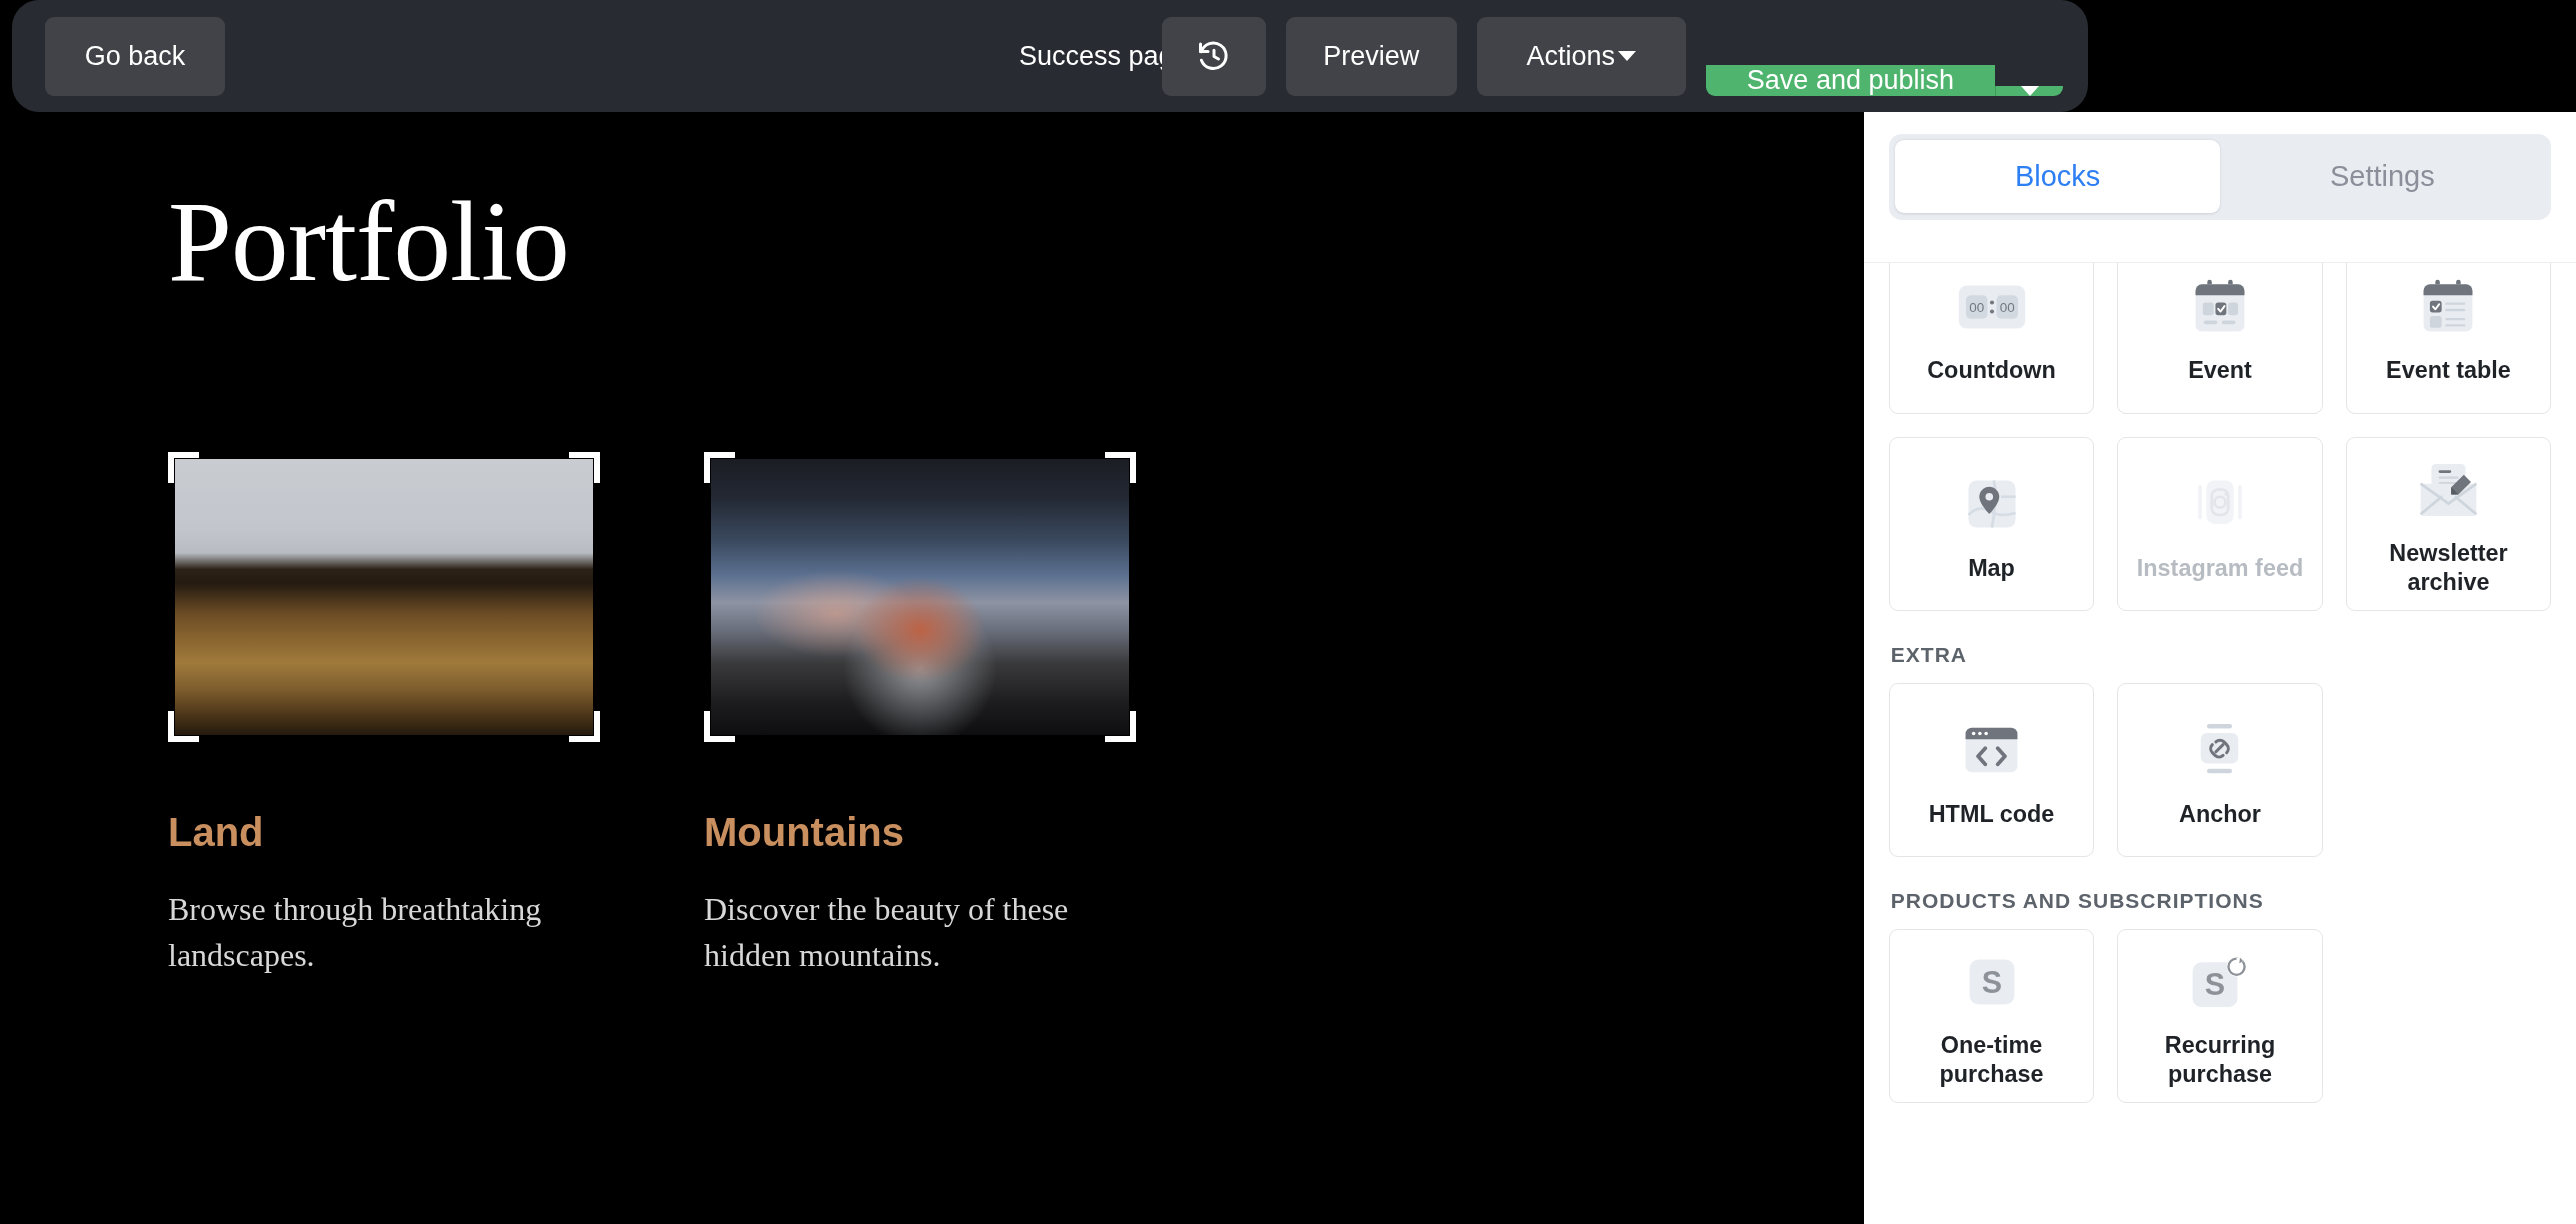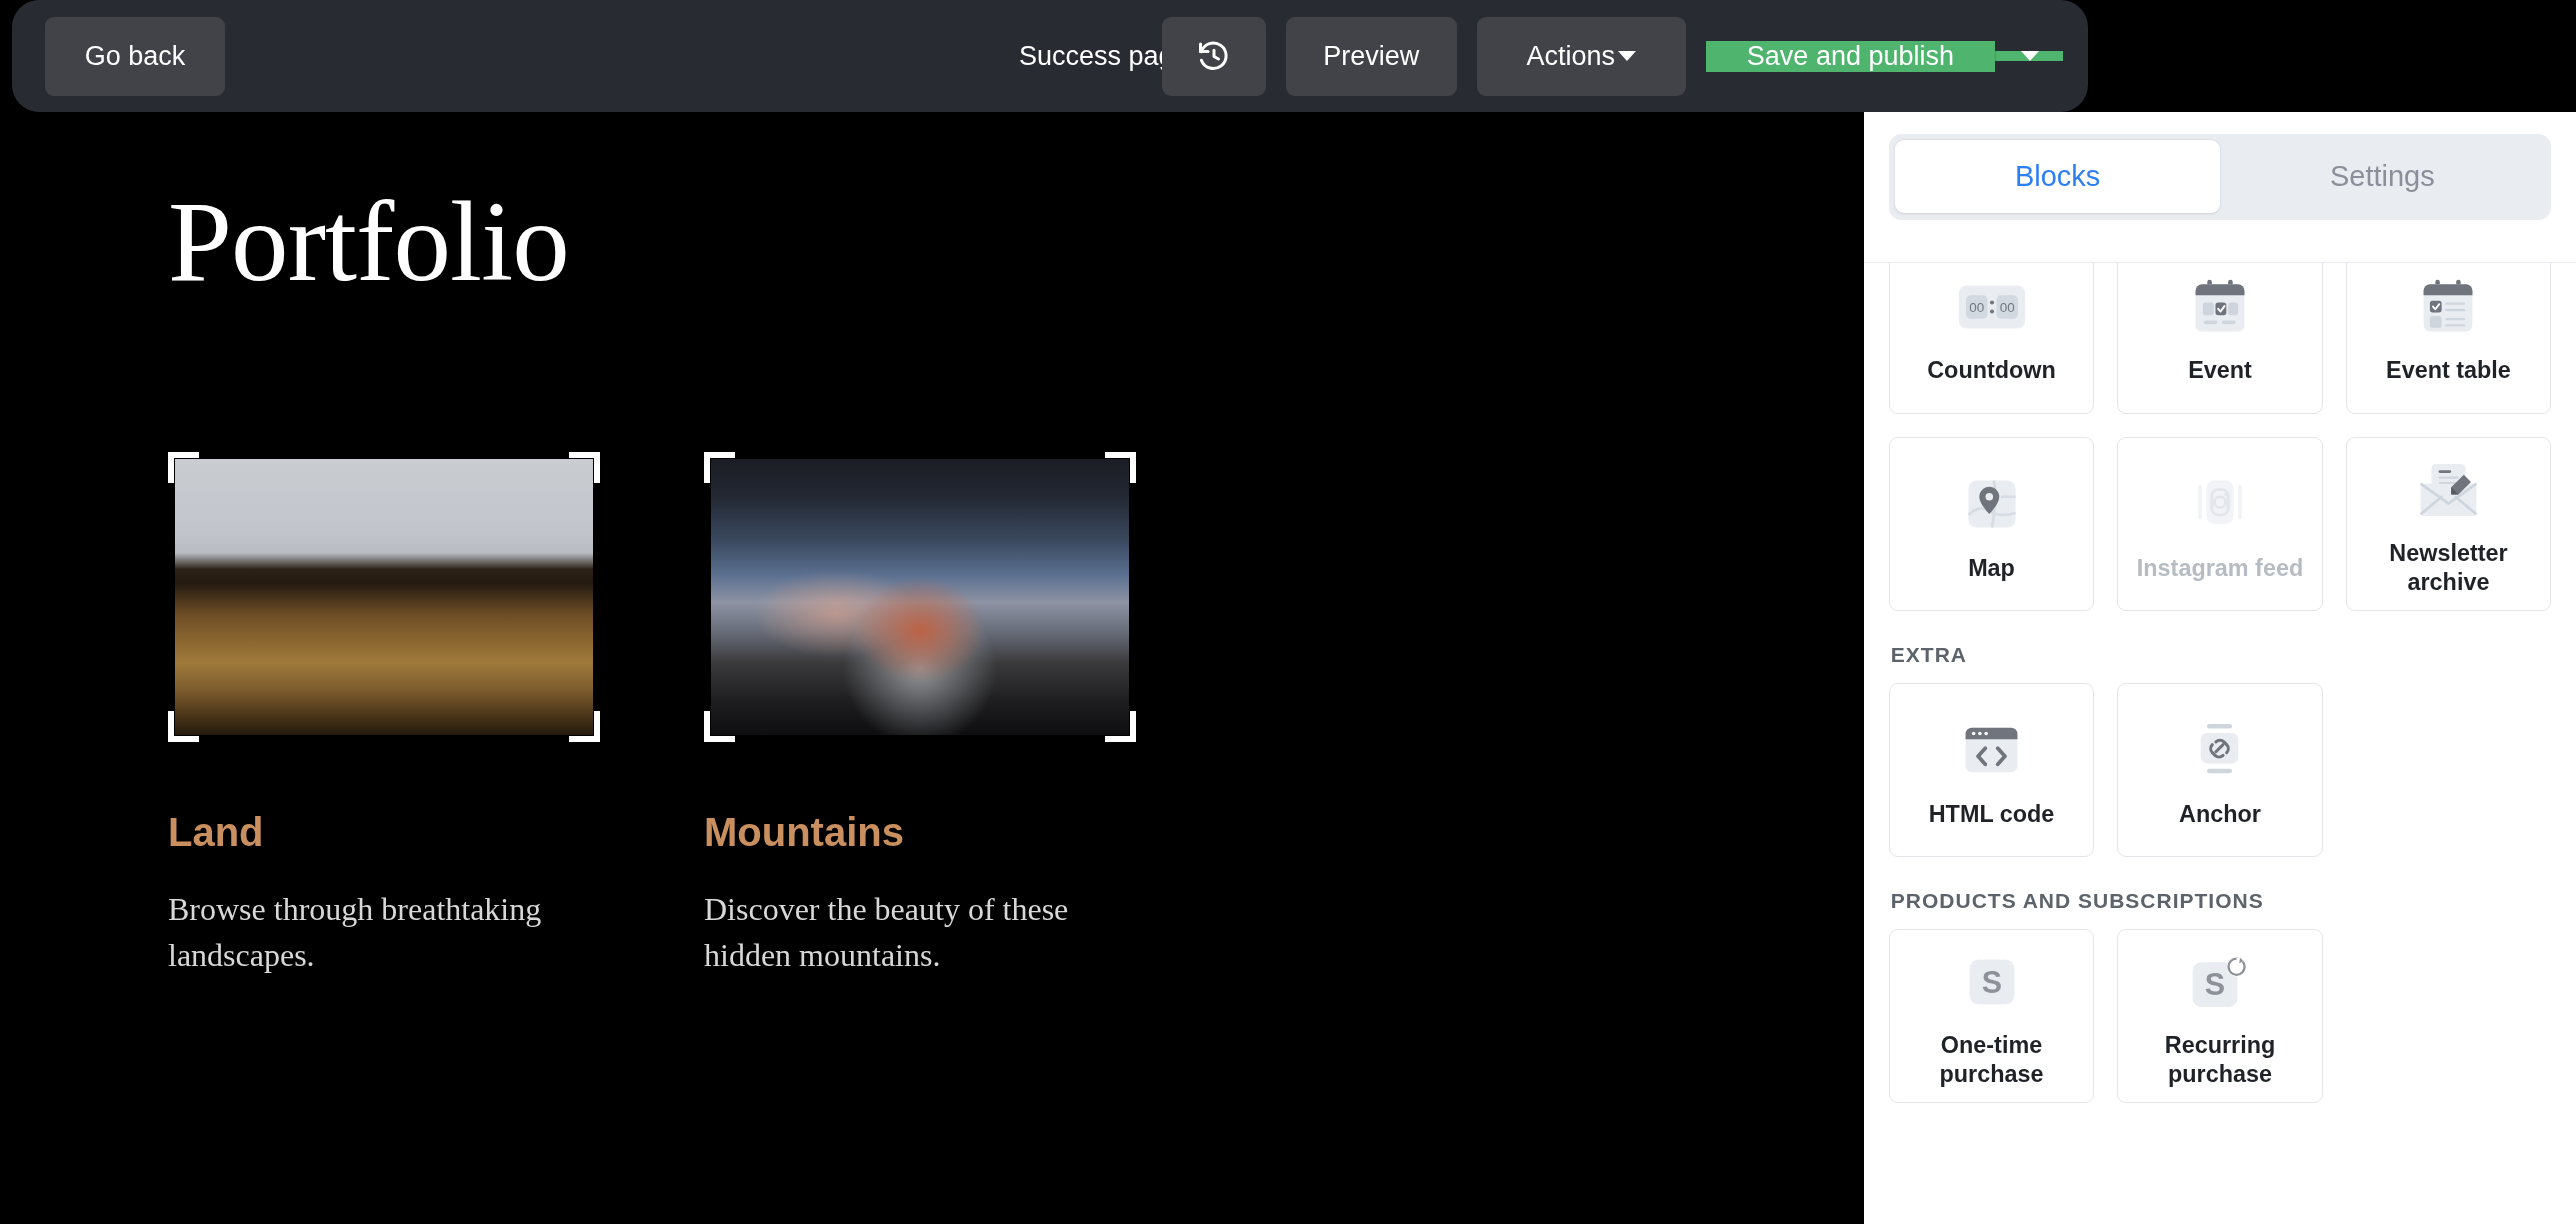--- a/index.html
+++ b/index.html
@@ -52,21 +52,21 @@
   .preview-btn { width: 171px; }
   .actions-btn { width: 209px; gap: 3px; }
   .caret {
     width: 0; height: 0;
     border-left: 9px solid transparent;
     border-right: 9px solid transparent;
     border-top: 10px solid #ffffff;
     display: inline-block;
   }
   .publish-wrap {
-    display: flex; align-items: center;
+    display: flex; align-items: flex-end;
     height: 79px;
     border-radius: 9px;
     overflow: hidden;
   }
   .publish-main {
     background: #4fb56e;
     color: #fff;
     font-size: 27px;
     padding: 0 41px;
     display: flex; align-items: center; justify-content: center;

